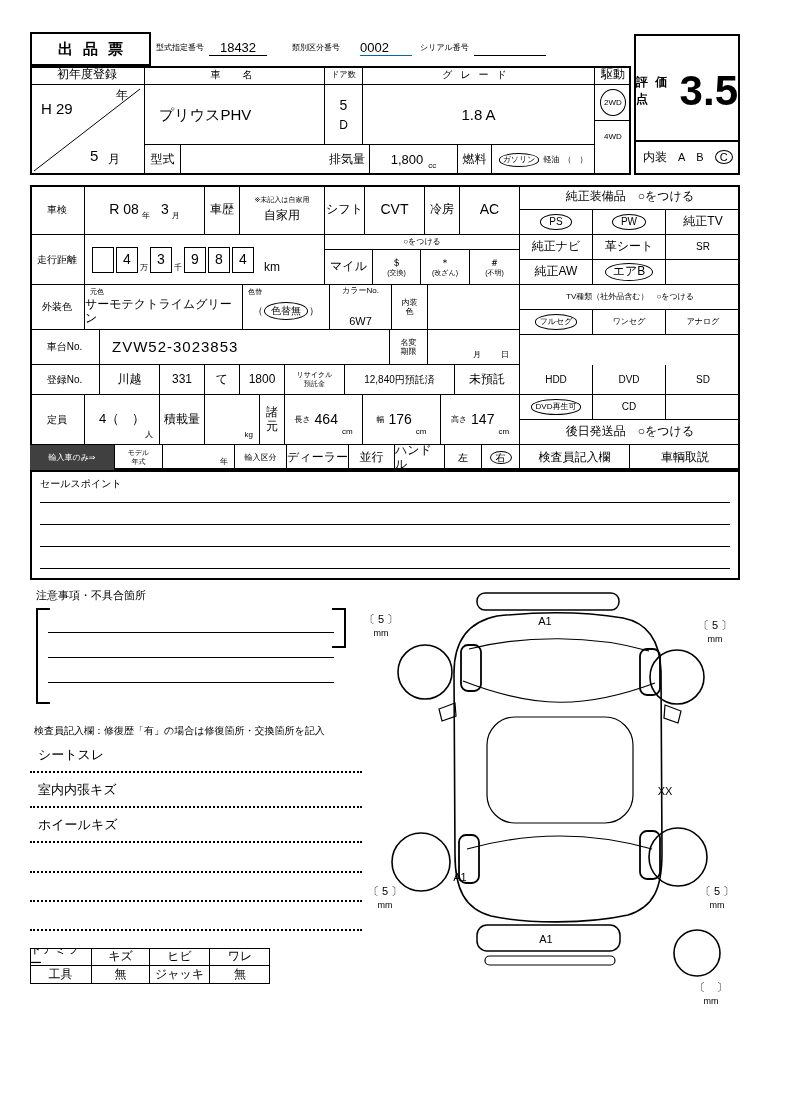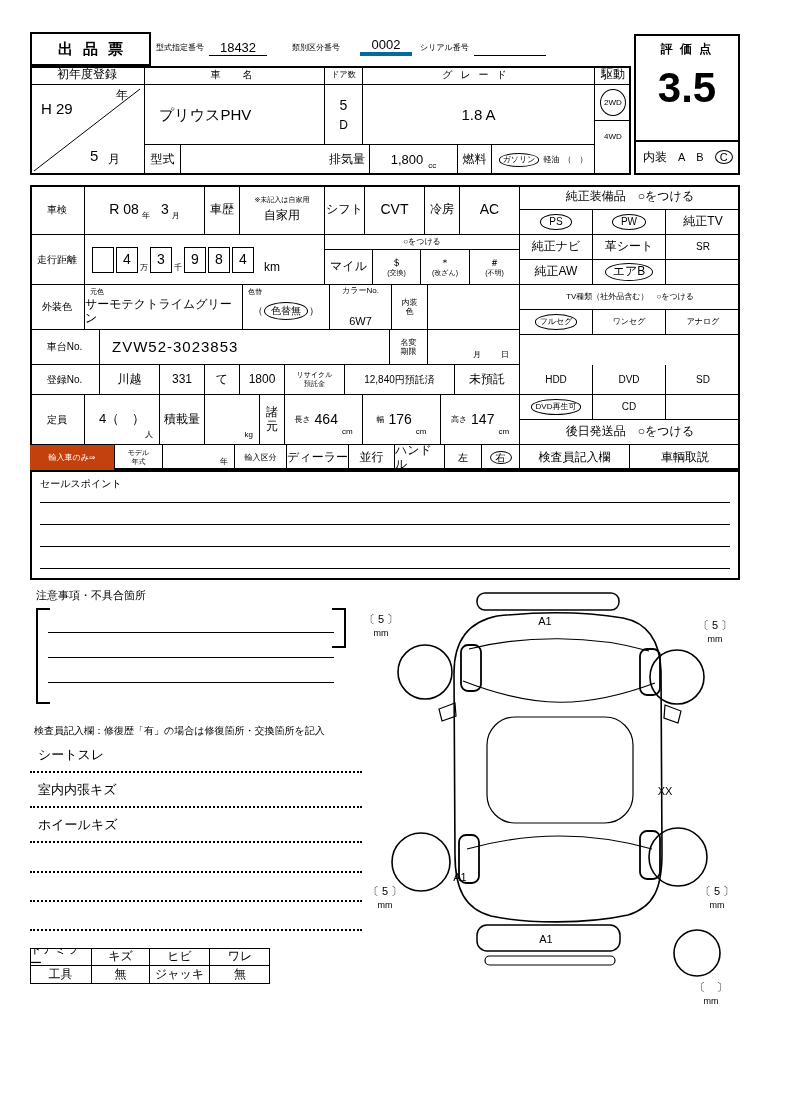--- a/index.html
+++ b/index.html
@@ -10,21 +10,21 @@
   .c{position:absolute;display:flex;align-items:center;justify-content:center;
      border-right:1px solid #000;border-bottom:1px solid #000;font-size:10px;line-height:1.15;overflow:hidden}
   .nr{border-right:none}.nb{border-bottom:none}
   .frame{position:absolute;border:2px solid #000;pointer-events:none}
   .col{flex-direction:column}
   .pre{white-space:pre-line;text-align:center}
   .fs7{font-size:7px}.fs8{font-size:8px}.fs9{font-size:12px}.fs10{font-size:10px}
   .fs11{font-size:11px}.fs12{font-size:12px}.fs13{font-size:13px}.fs14{font-size:14px}.fs15{font-size:15px}
   .b{font-weight:bold}
   .maru{display:inline-block;border:1.5px solid #000;border-radius:50%;text-align:center}
-  .inv{background:#c2410c;color:#fff}
+  .inv{background:#404040;color:#fff}
   .hline{position:absolute;border-top:1px solid #000}
   .hline2{position:absolute;border-top:1.5px solid #000}
   .dot{position:absolute;border-top:2px dotted #000;left:30px;width:332px}
   .digit{width:22px;height:26px;border:1px solid #000;display:flex;align-items:center;justify-content:center;font-size:14px;flex:none}
   .sub{font-size:8px;align-self:flex-end;margin-bottom:12px;flex:none}
   .tread{position:absolute;width:46px;text-align:center;font-size:11px;line-height:1.35}
   .tread .mm{font-size:9px}
   svg text{font-family:"Liberation Sans","DejaVu Sans",sans-serif}
 </style>
 </head>
@@ -35,29 +35,29 @@
   <div class="a" style="left:30px;top:32px;width:121px;height:34px;border:2px solid #000;display:flex;align-items:center;justify-content:center">
     <span class="fs15 b" style="letter-spacing:10px;padding-left:10px">出品票</span>
   </div>
 
   <div class="a" style="left:156px;top:34px;height:22px;display:flex;align-items:flex-end;gap:5px">
     <span class="fs8" style="padding-bottom:3px">型式指定番号</span>
     <span class="fs13" style="min-width:58px;border-bottom:1px solid #000;text-align:center">18432</span>
   </div>
   <div class="a" style="left:292px;top:34px;height:22px;display:flex;align-items:flex-end;gap:20px">
     <span class="fs8" style="padding-bottom:3px">類別区分番号</span>
-    <span class="fs13" style="min-width:52px;border-bottom:4px solid #0369a1;text-align:center">0002</span>
+    <span class="fs13" style="min-width:52px;border-bottom:1px solid #0369a1;">0002</span>
   </div>
   <div class="a" style="left:420px;top:34px;height:22px;display:flex;align-items:flex-end;gap:5px">
     <span class="fs8" style="padding-bottom:3px">シリアル番号</span>
     <span class="fs13" style="min-width:72px;border-bottom:1px solid #000;text-align:center"></span>
   </div>
 
   <div class="a" style="left:634px;top:34px;width:106px;height:141px;border:2.5px solid #000">
-    <div style="height:106px;border-bottom:2px solid #000;display:flex;flex-direction:column;align-items:center">
+    <div style="height:106px;border-bottom:2px solid #000;display:flex;flex-direction:row;align-items:center">
       <span class="fs12 b" style="margin-top:5px;letter-spacing:2px">評 価 点</span>
       <span class="b" style="font-size:42px;margin-top:6px">3.5</span>
     </div>
     <div style="height:30px;display:flex;align-items:center;padding-left:7px;gap:11px">
       <span class="fs9">内装</span>
       <span class="fs11">A</span>
       <span class="fs11">B</span>
       <span class="fs11 maru" style="padding:0 4px">C</span>
     </div>
   </div>

